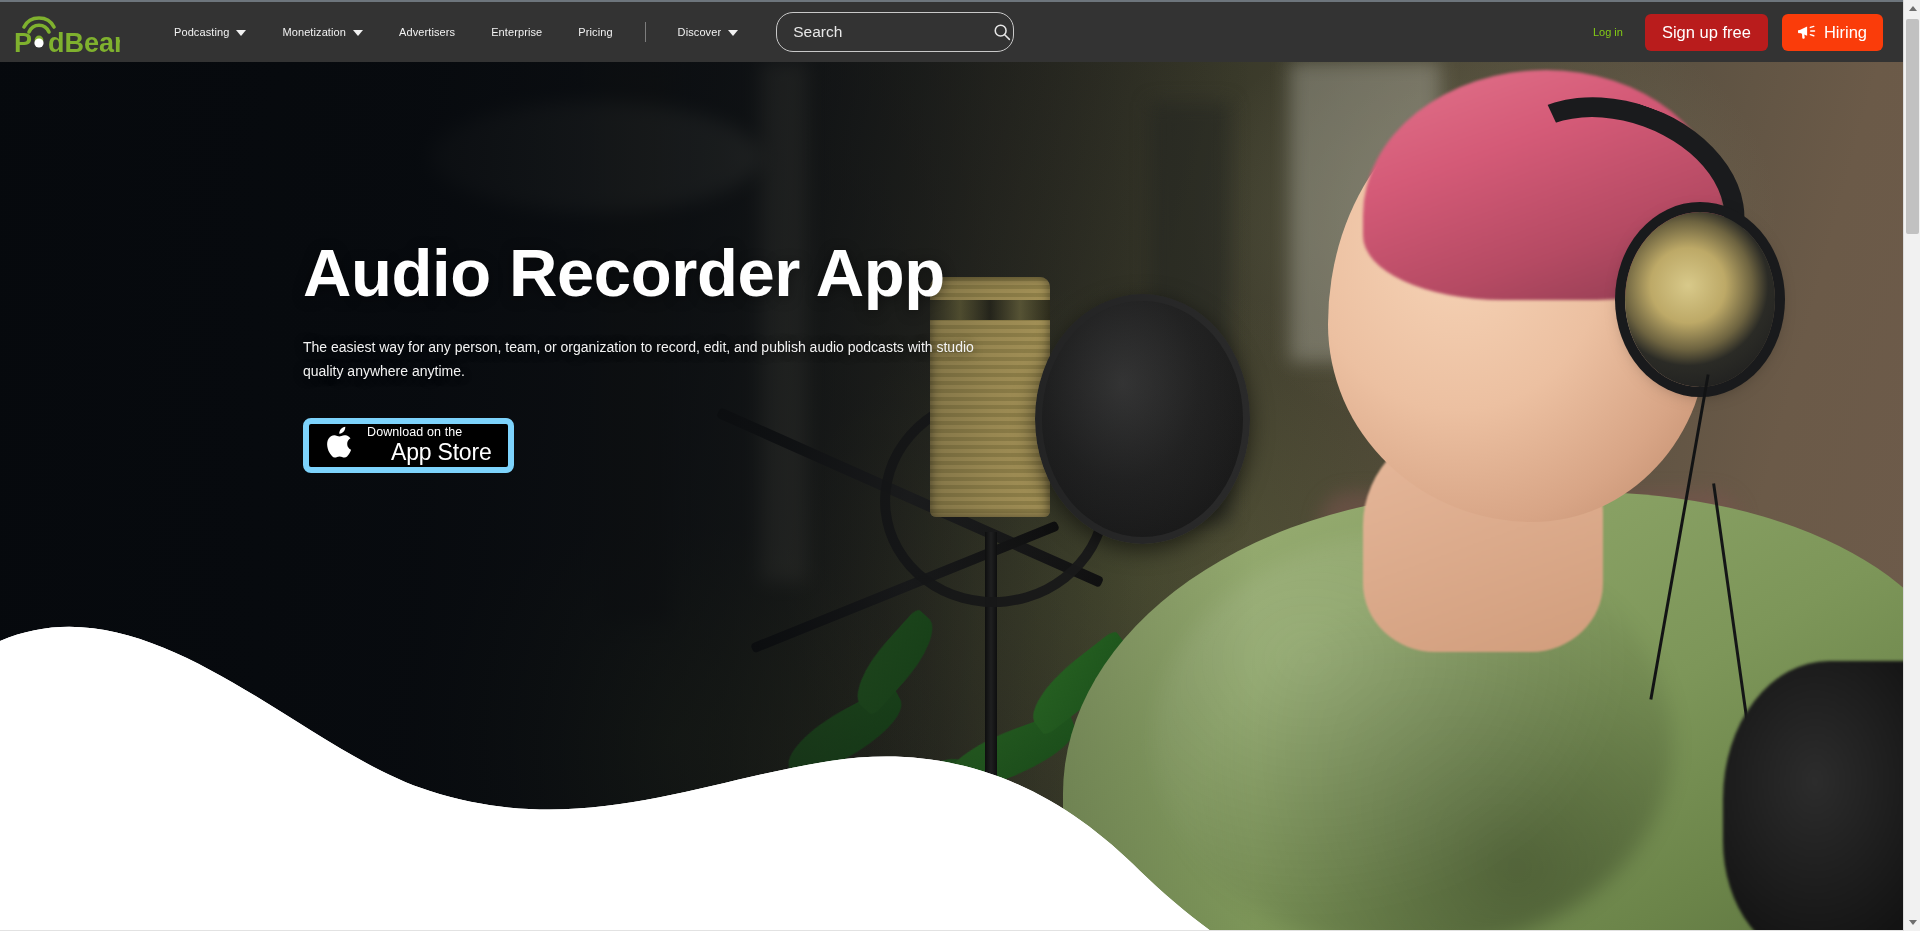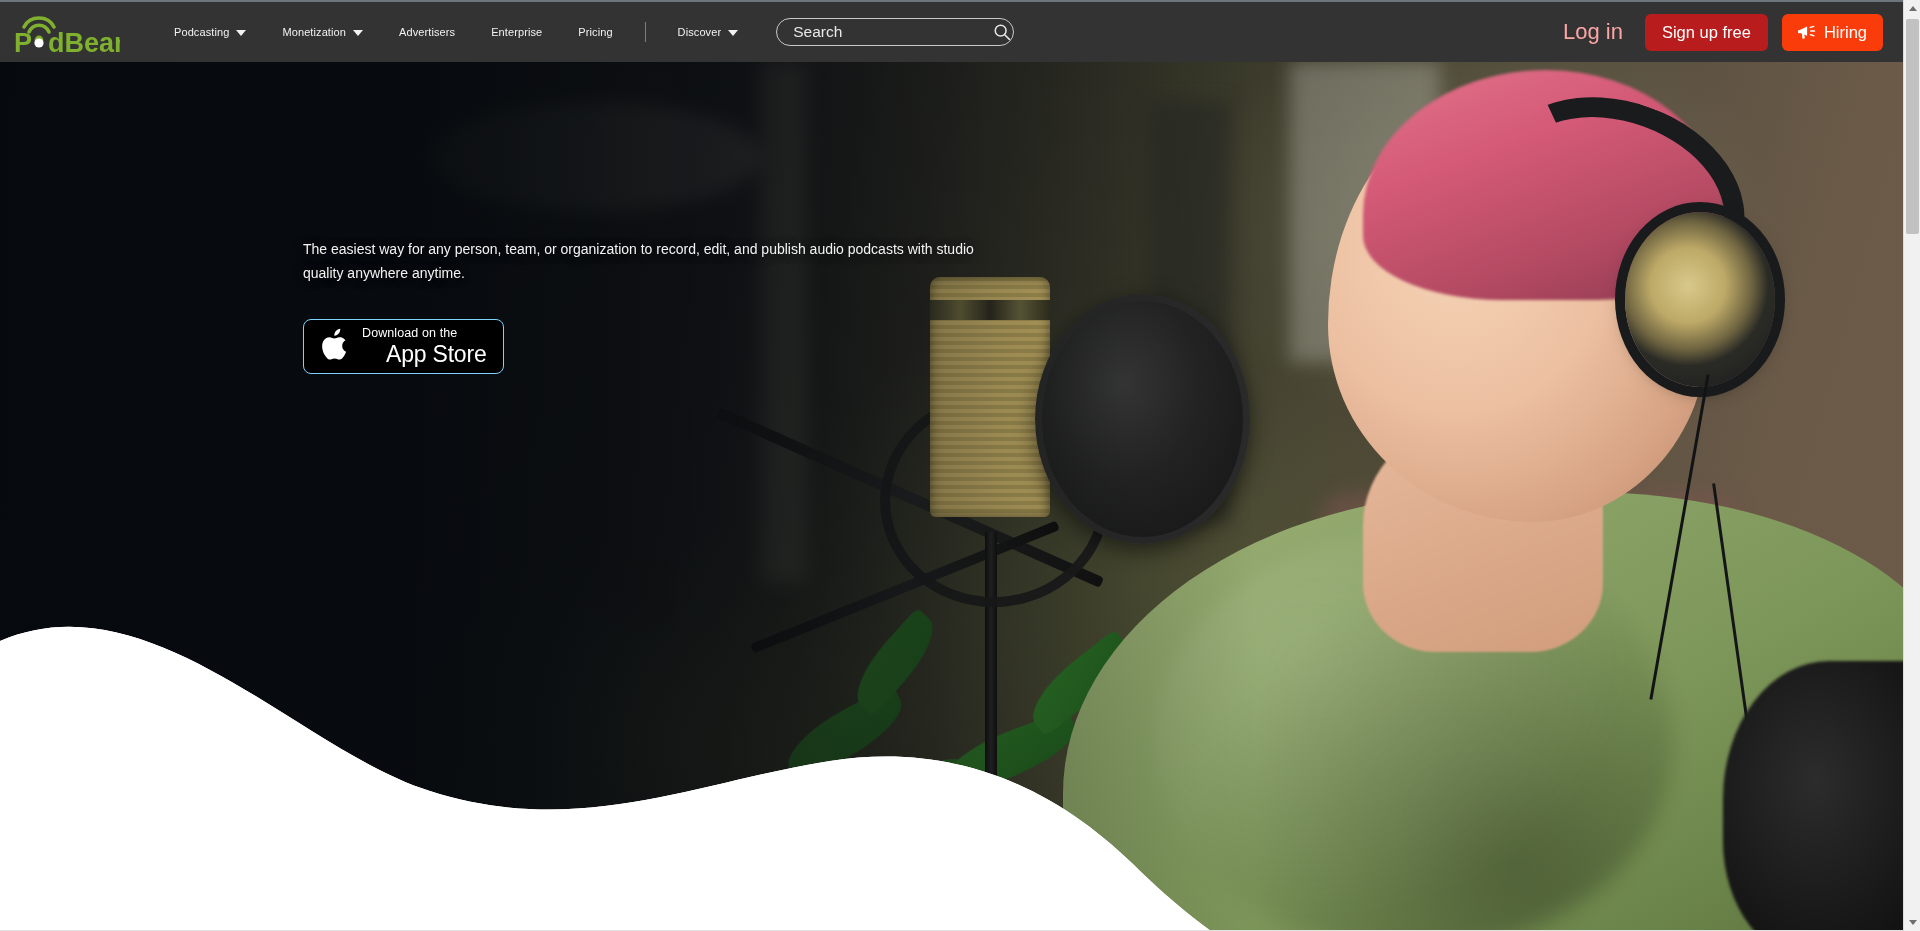--- a/index.html
+++ b/index.html
@@ -67,21 +67,21 @@
   }
   .nav-sep {
     width:1px; height:20px;
     background:#7d7d7d;
     margin:0 14px;
   }
 
   
   .search-wrap {
     margin-left:20px;
-    width:238px; height:28px;
+    width:238px; height:40px;
     border:1px solid #c9c9c9;
     border-radius:17px;
     display:flex; align-items:center;
     padding:0 14px 0 16px;
     background:transparent;
   }
   .search-input {
     flex:1;
     background:transparent;
     border:none; outline:none;
@@ -93,22 +93,22 @@
   .search-icon { width:18px; height:18px; flex-shrink:0; opacity:.95; }
 
   
   .nav-right {
     margin-left:auto;
     display:flex; align-items:center;
     gap:14px;
     padding-right:20px;
   }
   .login-link {
-    color:#fca5a5;
-    font-size:22px;
+    color:#84cc16;
+    font-size:11px;
     cursor:pointer;
     padding:6px 8px;
   }
   .btn-signup {
     background:#b91c1c;
     color:#ffffff;
     font-size:16.5px;
     border:none;
     border-radius:6px;
     padding:9px 17px;
@@ -324,21 +324,21 @@
     font-size:14px;
     line-height:1.72;
     max-width:700px;
     margin-bottom:34px;
     text-shadow:0 1px 10px rgba(0,0,0,.55);
   }
   .store-row { display:flex; gap:11px; }
   .store-badge {
     display:flex; align-items:center;
     background:#000;
-    border:1px solid #7dd3fc;
+    border:6px solid #7dd3fc;
     border-radius:8px;
     cursor:pointer;
     padding:8px 16px;
     height:55px;
   }
   .store-badge .glyph { flex-shrink:0; margin-right:11px; }
   .store-text { display:flex; flex-direction:column; justify-content:center; line-height:1; }
   .store-small { color:#fff; font-size:12.5px; letter-spacing:.1px; margin-bottom:3px; }
   .store-big   { color:#fff; font-size:23px; letter-spacing:-.2px;margin-left:24px; }
   .store-small.caps { font-size:11px; letter-spacing:.6px; }
@@ -428,20 +428,21 @@
           <div class="headphone-cup"></div>
           <div class="cable"></div>
           <div class="cable2"></div>
           <div class="chair"></div>
         </div>
 
         <div class="hero-scrim"></div>
       </div>
 
       <div class="hero-content">
+        <h1 class="hero-title">Audio Recorder App</h1>
         <p class="hero-sub">The easiest way for any person, team, or organization to record, edit, and publish audio podcasts with studio quality anywhere anytime.</p>
 
         <div class="store-row">
 
           <a class="store-badge">
             <span class="glyph">
               <svg width="31" height="38" viewBox="0 0 24 29" fill="#fff">
                 <path d="M17.2 15.3c0-3 2.4-4.4 2.5-4.5-1.4-2-3.5-2.3-4.2-2.3-1.8-.2-3.5 1-4.4 1-.9 0-2.3-1-3.8-1C5.4 8.5 3.6 9.6 2.6 11.4c-2 3.5-.5 8.7 1.4 11.5 1 1.4 2.1 3 3.6 2.9 1.4-.1 2-.9 3.7-.9s2.2.9 3.8.9c1.6 0 2.5-1.4 3.5-2.8 1.1-1.6 1.5-3.2 1.6-3.3-.1 0-3-1.2-3-4.4zM14.5 5.6c.8-1 1.3-2.3 1.2-3.7-1.2.1-2.6.8-3.4 1.8-.7.9-1.4 2.3-1.2 3.6 1.3.1 2.6-.7 3.4-1.7z"></path>
               </svg>
             </span>

